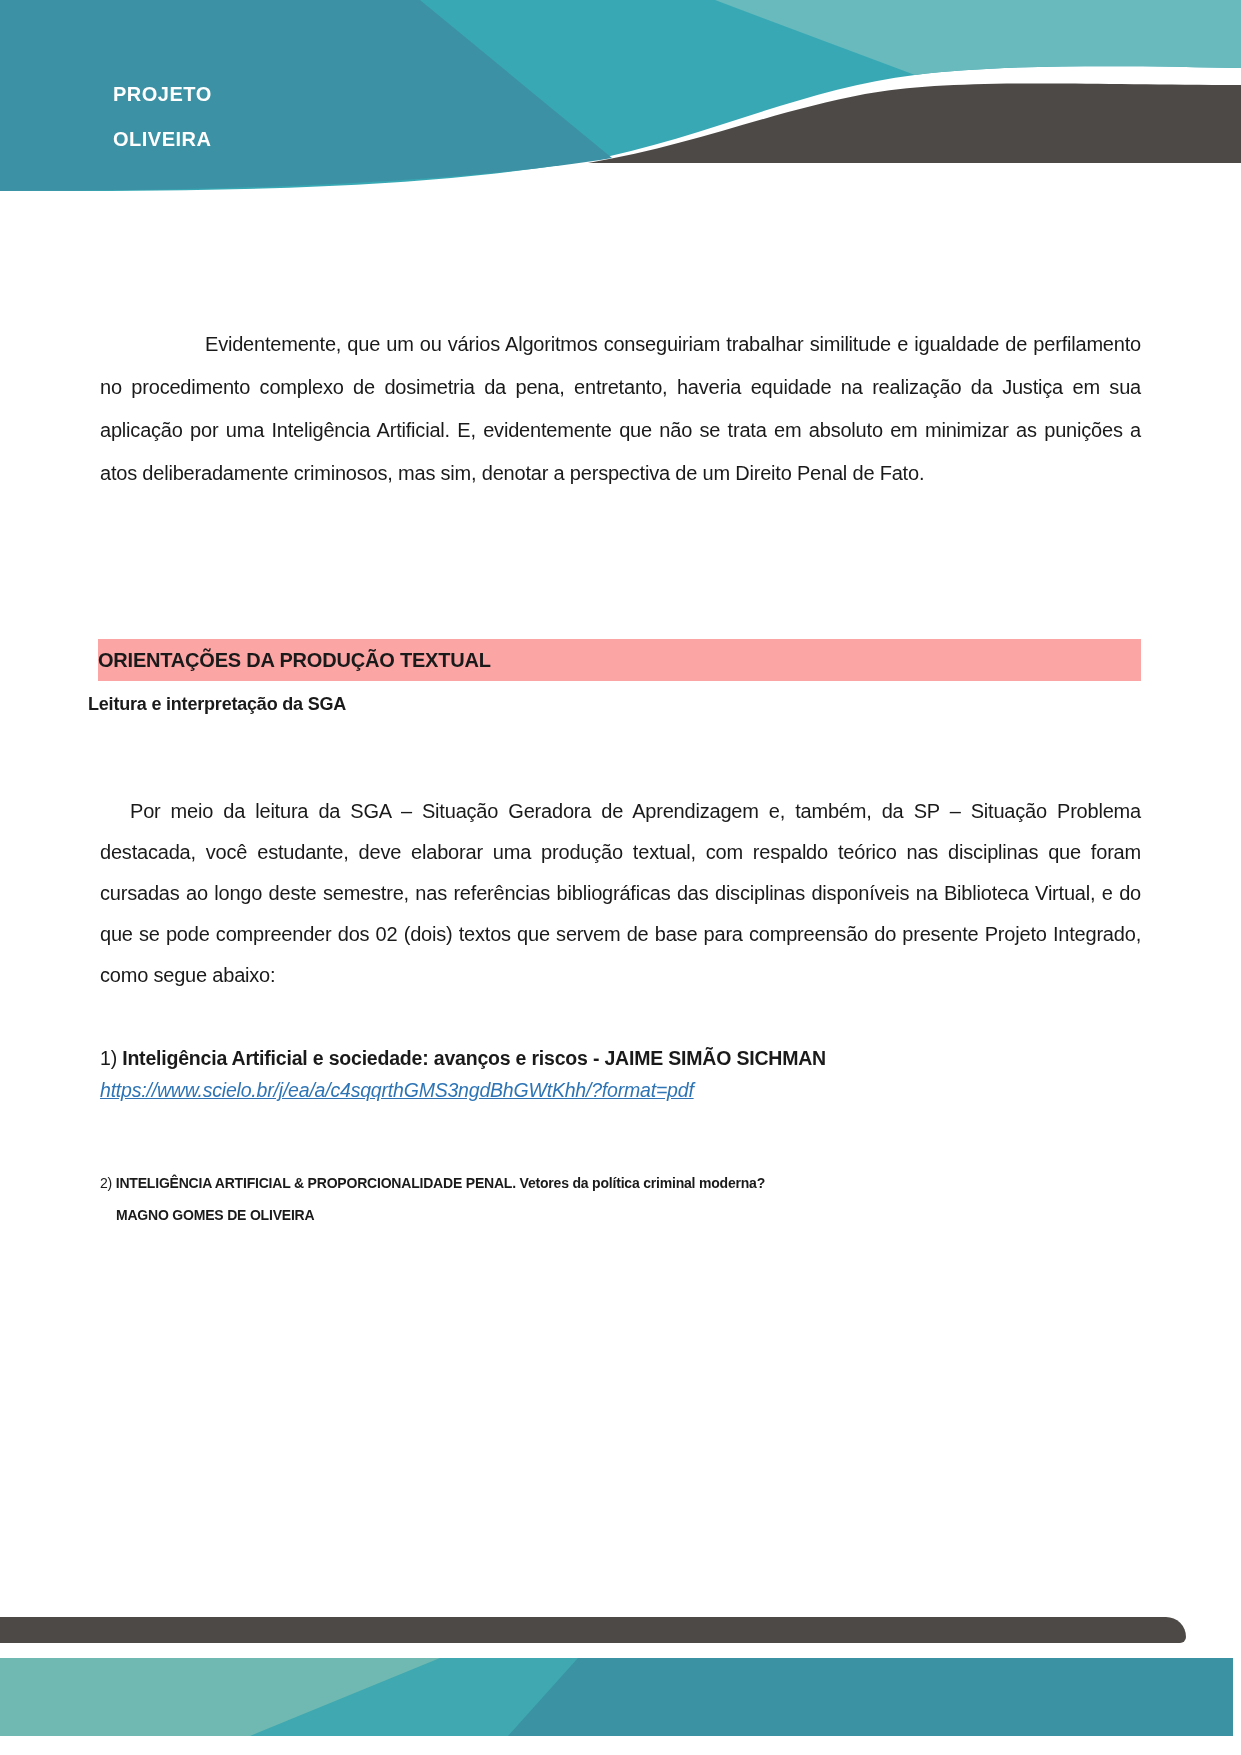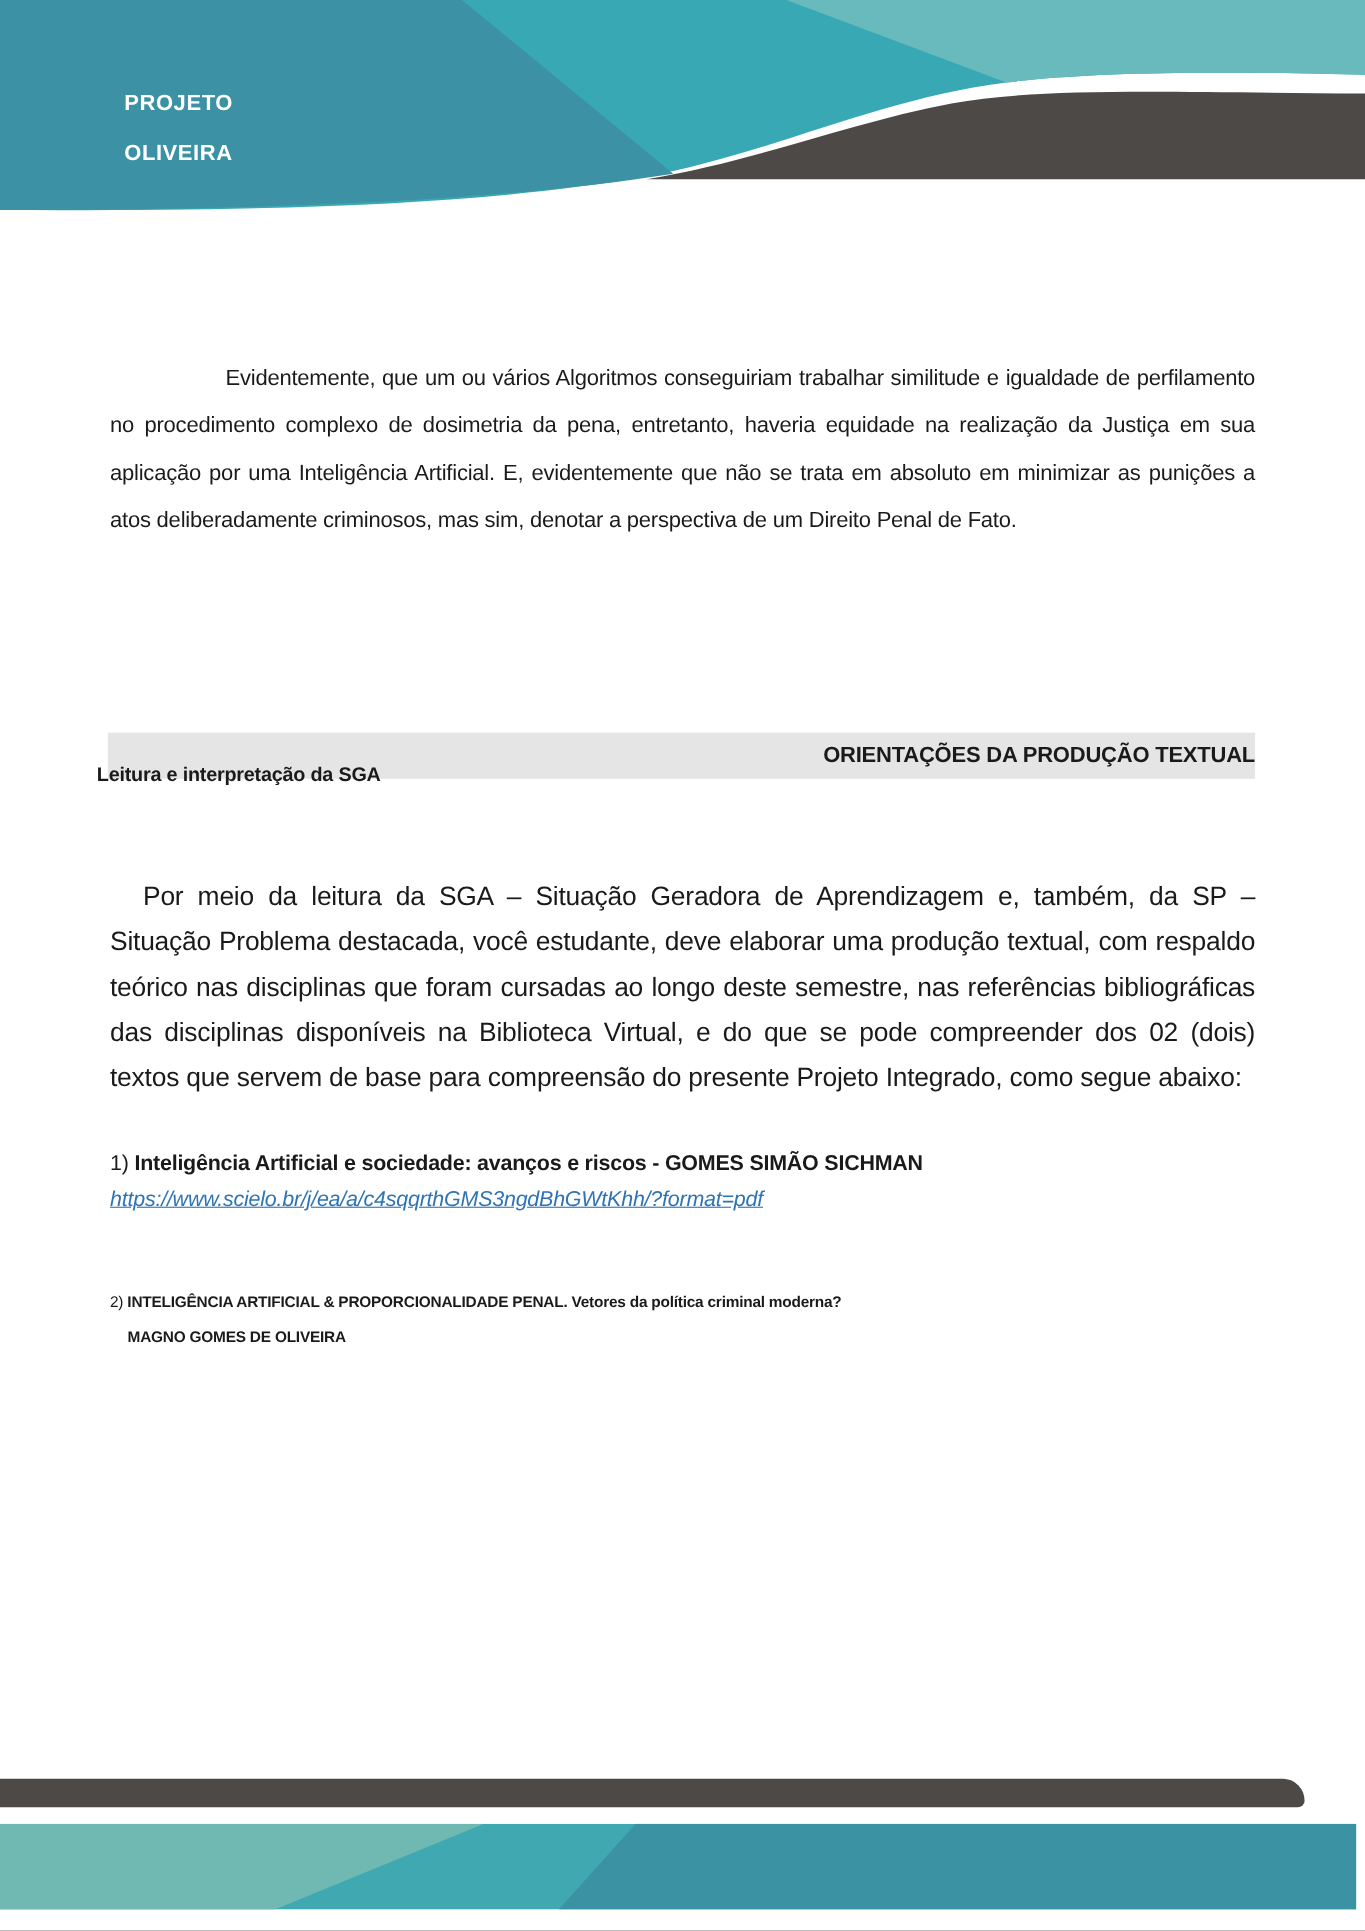--- a/index.html
+++ b/index.html
@@ -19,33 +19,33 @@
     font-size:20px;font-weight:bold;line-height:45px;
     color:#ffffff;letter-spacing:0.5px;
   }
   
   .bodyblock{position:absolute;left:100px;width:1041px;}
   .para1{
     top:303px;font-size:20px;line-height:43px;
     text-align:justify;text-indent:105px;letter-spacing:-0.2px;
   }
   .section-band{
-    position:absolute;left:98px;top:666px;width:1043px;height:42px;
-    background:#e5e5e5;
-    display:flex;align-items:center;justify-content:flex-end;
+    position:absolute;left:98px;top:639px;width:1043px;height:42px;
+    background:#fca5a5;
+    display:flex;align-items:center;justify-content:flex-start;
   }
   .section-band .heading{
     font-size:20px;font-weight:bold;letter-spacing:-0.2px;
   }
   .subheading{
     position:absolute;left:88px;top:694px;
     font-size:18px;font-weight:bold;letter-spacing:-0.2px;
   }
   .para2{
-    top:771px;font-size:24px;line-height:41px;
+    top:771px;font-size:20px;line-height:41px;
     text-align:justify;text-indent:30px;letter-spacing:-0.2px;
   }
   
   .ref1{top:1042px;font-size:19.5px;line-height:32px;letter-spacing:-0.2px;}
   .ref2{top:1167px;font-size:14px;line-height:32px;letter-spacing:-0.2px;}
   .ref-title{font-weight:bold;}
   .ref-author{font-weight:bold;margin-left:16px;}
   .doc-link{
     color:#2e74b5;text-decoration:underline;cursor:pointer;
   }
@@ -83,21 +83,21 @@
   <div class="section-band">
     <span class="heading">ORIENTAÇÕES DA PRODUÇÃO TEXTUAL</span>
   </div>
 
   <div class="subheading">Leitura e interpretação da SGA</div>
 
   <p class="bodyblock para2">Por meio da leitura da SGA – Situação Geradora de Aprendizagem e, também, da SP – Situação Problema destacada, você estudante, deve elaborar uma produção textual, com respaldo teórico nas disciplinas que foram cursadas ao longo deste semestre, nas referências bibliográficas das disciplinas disponíveis na Biblioteca Virtual, e do que se pode compreender dos 02 (dois) textos que servem de base para compreensão do presente Projeto Integrado, como segue abaixo:</p>
 
   <div class="bodyblock ref1">
     <div>
-      <span>1) </span><span class="ref-title">Inteligência Artificial e sociedade: avanços e riscos - GOMES SIMÃO SICHMAN</span>
+      <span>1) </span><span class="ref-title">Inteligência Artificial e sociedade: avanços e riscos - JAIME SIMÃO SICHMAN</span>
     </div>
     <a class="doc-link link-block">https://www.scielo.br/j/ea/a/c4sqqrthGMS3ngdBhGWtKhh/?format=pdf</a>
   </div>
 
   <div class="bodyblock ref2">
     <div>
       <span>2) </span><span class="ref-title">INTELIGÊNCIA ARTIFICIAL &amp; PROPORCIONALIDADE PENAL. Vetores da política criminal moderna?</span>
     </div>
     <div class="ref-author">MAGNO GOMES DE OLIVEIRA</div>
   </div>

